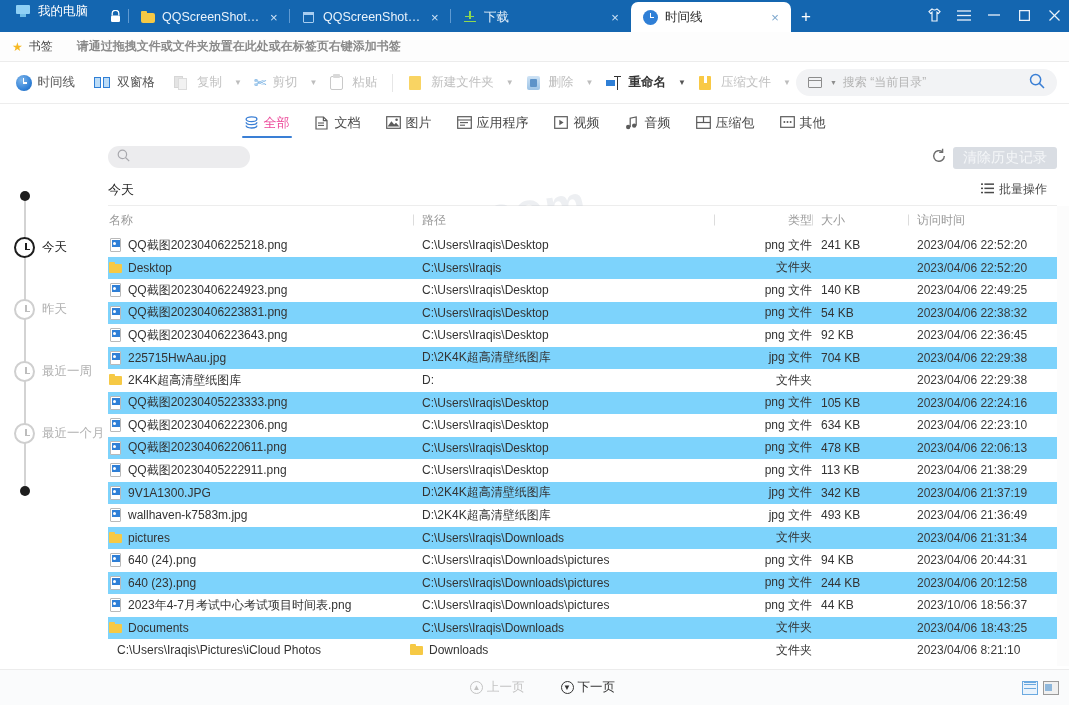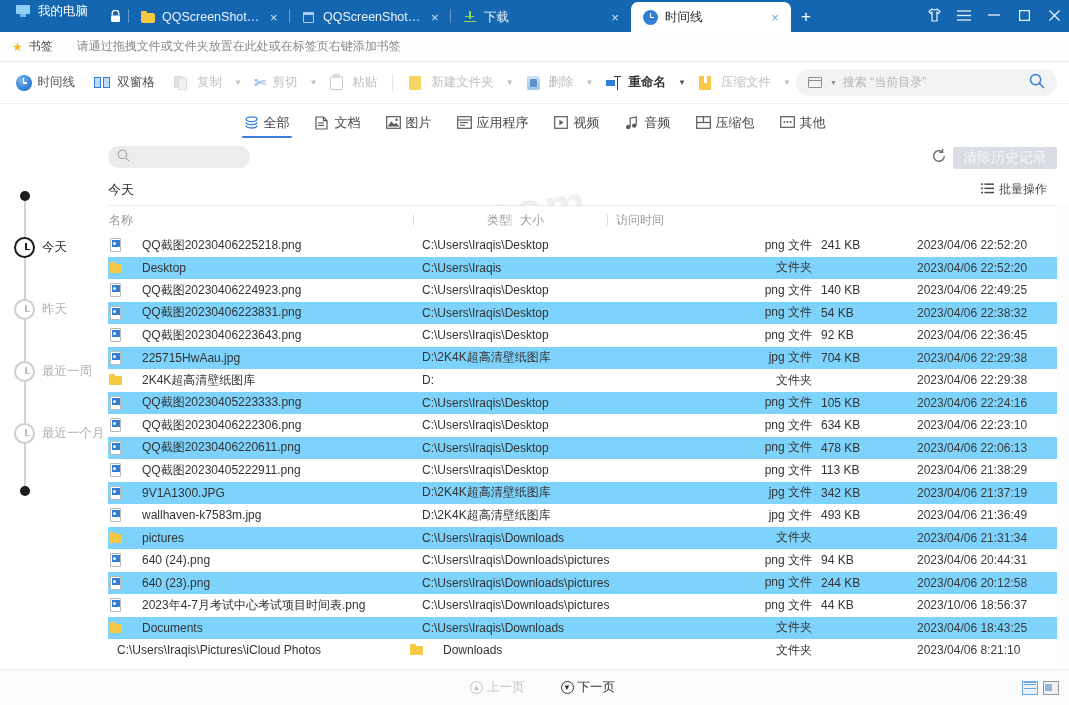--- a/index.html
+++ b/index.html
@@ -60,21 +60,21 @@
   .tb-btn { width:30px; height:30px; display:flex; align-items:center; justify-content:center; color:#eaf2fa; font-size:14px; }
 
   
   .bookmarkbar {
     position:absolute; top:32px; left:0; width:1069px; height:30px;
     background:#fdfdfd; border-bottom:1px solid #ececec;
     display:flex; align-items:center; font-size:12px; color:#6d6d6d;
   }
   .bm-star { color:#f6b924; font-size:12px; margin-left:12px; margin-right:6px; }
   .bm-label { color:#4a4a4a; }
-  .bm-hint { margin-left:24px; color:#8a8a8a; }
+  .bm-hint { margin-left:24px; color:#8a8a8a;font-weight:bold; }
 
   
   .toolbar {
     position:absolute; top:62px; left:0; width:1069px; height:42px;
     background:#ffffff; border-bottom:1px solid #ededed;
     display:flex; align-items:center;
   }
   .tool {
     display:flex; align-items:center; gap:6px; height:30px; padding:0 7px;
     font-size:12.5px; color:#555; white-space:nowrap; border-radius:3px;
@@ -117,21 +117,21 @@
   .sb-caret { color:#8d8d8d; font-size:7px; margin-left:1px; }
   .sb-text { color:#b4b4b4; font-size:12px; flex:1; }
   .sb-mag { color:#3a7fd5; font-size:15px; }
 
   
   .cattabs {
     position:absolute; top:104px; left:0; width:1069px; height:38px;
     background:#fff; display:flex; align-items:center; justify-content:center; gap:21px;
   }
   .cat { display:flex; align-items:center; gap:5px; font-size:13px; color:#4a4a4a; height:34px; padding:0 2px; position:relative; }
-  .cat.active { color:#404040; }
+  .cat.active { color:#ec4899; }
   .cat.active::after { content:""; position:absolute; left:0; right:0; bottom:2px; height:2px; background:#3a7fd5; border-radius:1px; }
   .cat .ci { width:15px; height:14px; position:relative; flex:0 0 auto; }
   .cat .ci svg { display:block; }
 
   
   .searchrow {
     position:absolute; top:142px; left:0; width:1069px; height:32px; background:#fff;
   }
   .inner-search {
     position:absolute; left:108px; top:4px; width:142px; height:22px;
@@ -161,21 +161,21 @@
   .thead .th.sepmark::before { content:""; position:absolute; left:0; top:50%; transform:translateY(-50%); width:1px; height:11px; background:#dcdcdc; }
   .col-name { width:305px; padding-left:1px !important; }
   .col-path { width:301px; }
   .col-type { width:98px;text-align:right; }
   .col-size { width:96px; }
   .col-time { width:140px; }
 
   .row { display:flex; height:22.5px; align-items:center; font-size:12px; color:#333; }
   .row.alt { background:#7dd3fc; }
   .row .cell { overflow:hidden; white-space:nowrap; text-overflow:ellipsis; padding-left:9px; }
-  .row .cell.col-name { padding-left:1px; display:flex; align-items:center; gap:20px; }
+  .row .cell.col-name { padding-left:1px; display:flex; align-items:center; gap:6px; }
   .row .cell.col-time { color:#3a3a3a; }
   .fi { width:13px; height:14px; position:relative; flex:0 0 auto; }
   .fi.folder i { position:absolute; left:0; top:3px; width:13px; height:9px; background:#f6c945; border-radius:0 1px 1px 1px; }
   .fi.folder b { position:absolute; left:0; top:1px; width:6px; height:3px; background:#f6c945; border-radius:1px 1px 0 0; }
   .fi.img i { position:absolute; left:1px; top:0px; width:11px; height:14px; background:#fff; border:1px solid #b9b9b9; border-radius:1px; }
   .fi.img b { position:absolute; left:2.5px; top:2px; width:8px; height:7px; background:#2f7fd6; }
   .fi.img u { position:absolute; left:4px; top:4px; width:3px; height:3px; background:#fff; border-radius:50%; }
 
   
   .timeline { position:absolute; left:0; top:174px; width:108px; height:498px; background:#fff; }
@@ -555,20 +555,21 @@
       <span class="tl-label">最近一个月</span>
     </div>
   </div>
 
   <div class="wm wm1">base.com</div>
   <div class="wm wm2">记得截图超高清</div>
 
   <div class="tablewrap">
     <div class="thead">
       <div class="th col-name">名称</div>
+      <div class="th col-path sepmark">路径</div>
       <div class="th col-type sepmark">类型</div>
       <div class="th col-size sepmark">大小</div>
       <div class="th col-time sepmark">访问时间</div>
     </div>
     <div id="rows">
         <div class="row">
           <div class="cell col-name">
             <span class="fi img">
               <i></i>
               <b></b>

